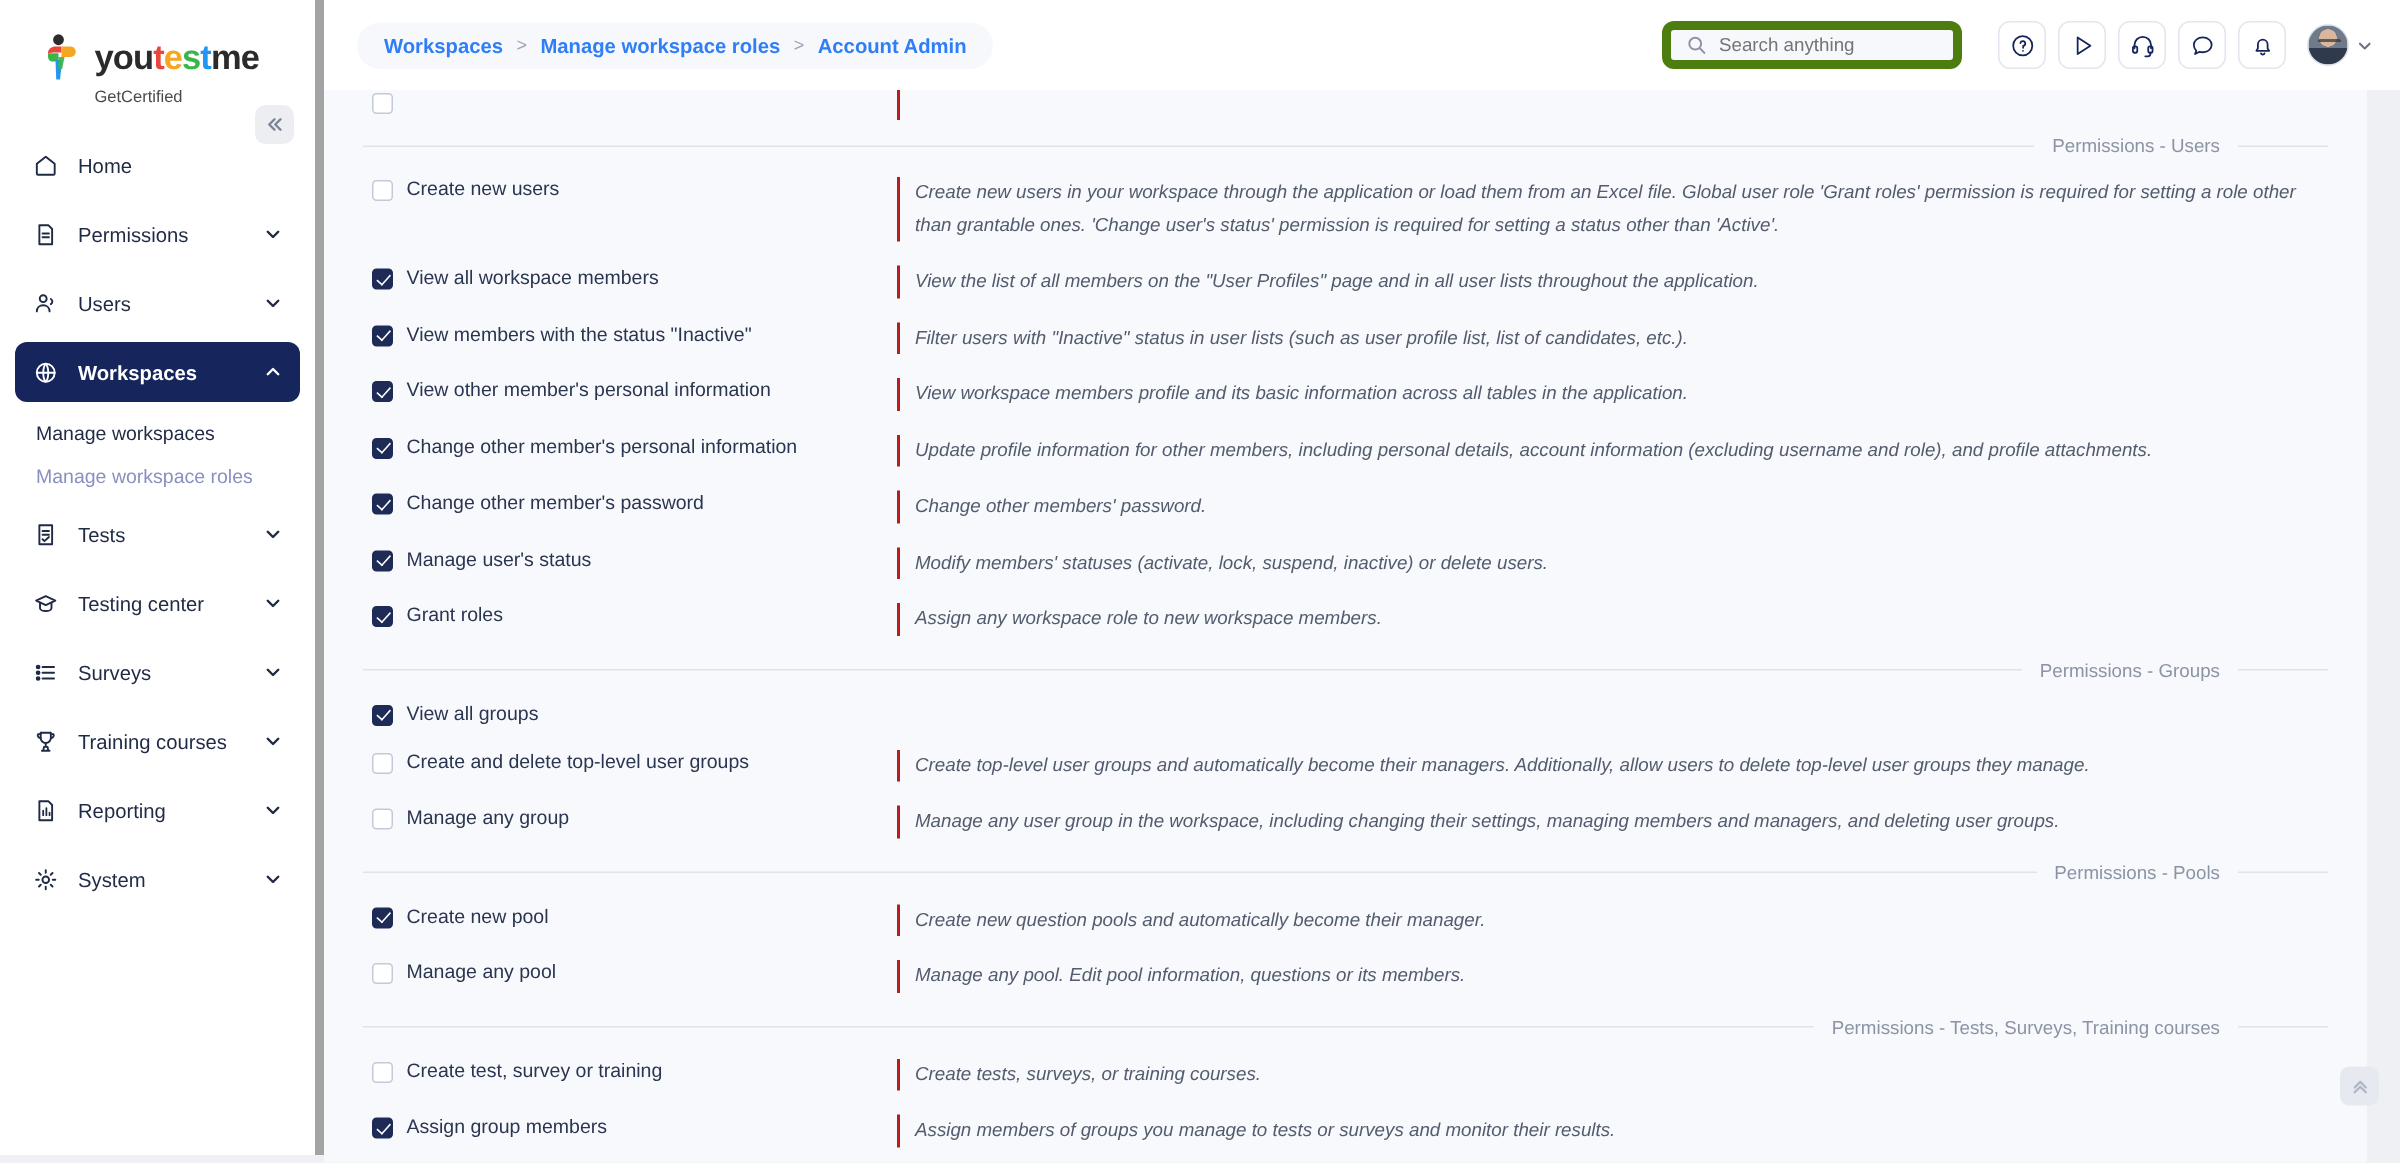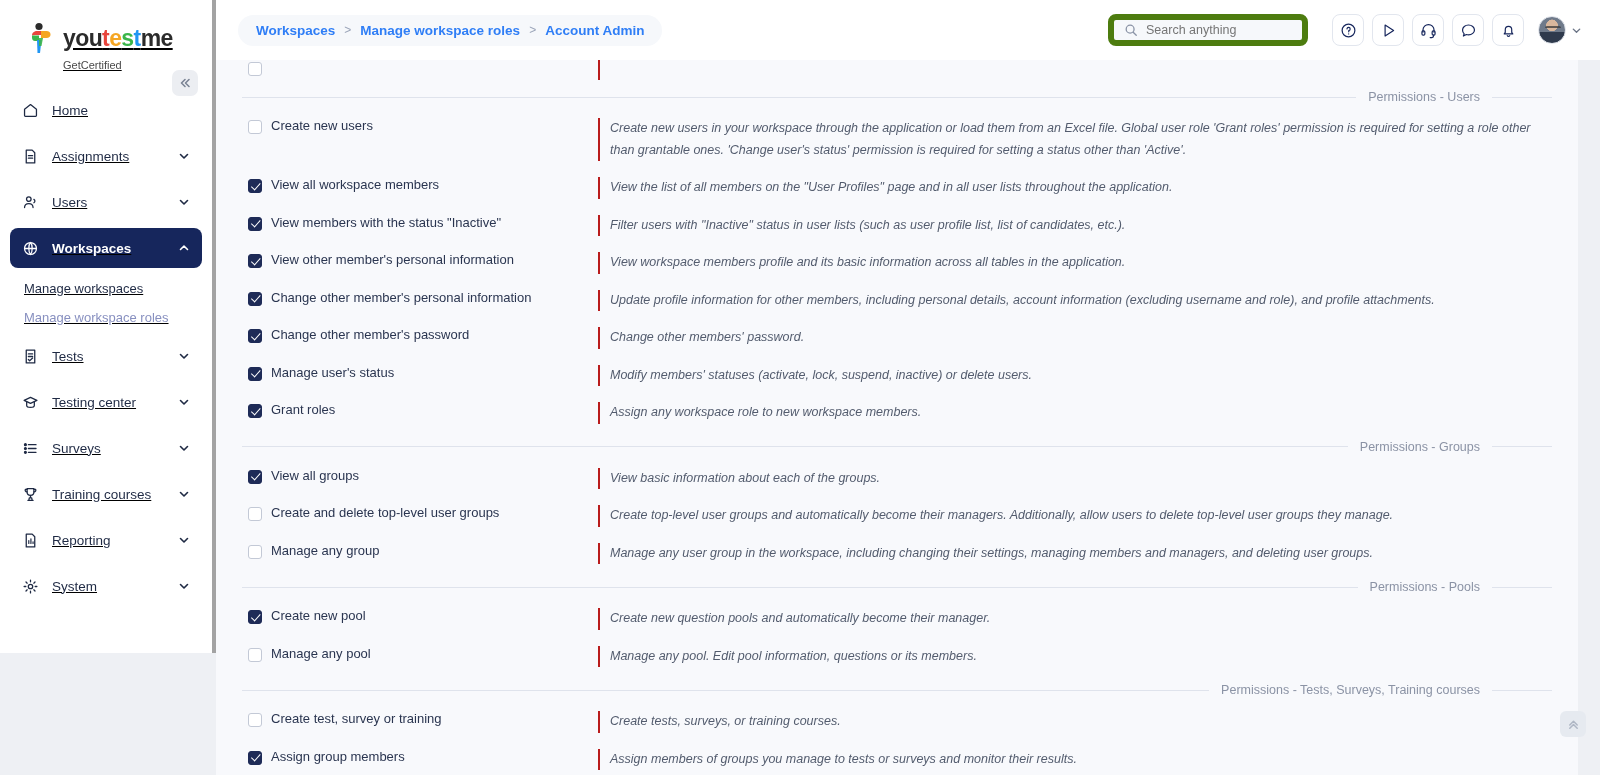--- a/index.html
+++ b/index.html
@@ -8,24 +8,23 @@
     font-family: "Liberation Sans", sans-serif;
     background: #eef0f4;
     overflow: hidden;
   }
   .app { display: flex; width: 1600px; height: 775px; }
 
   
   .sidebar {
     width: 216px; flex: 0 0 216px;
     background: #ffffff;
-    height: 653px;
+    height: 770px;
     position: relative;
-    border-right: 4px solid #a3a3a3;
-    text-decoration: underline;
+    border-right: 6px solid #a3a3a3;
   }
   .logo-wrap { padding: 22px 0 0 26px; height: 62px; }
   .logo { display: flex; flex-direction: column; align-items: flex-start; }
   .logo-top { display: flex; align-items: center; }
   .logo-mark { position: relative; width: 30px; height: 32px; margin-right: 7px; flex:0 0 30px;}
   .logo-text { font-size: 23px; font-weight: 700; letter-spacing: -0.6px; line-height: 1; }
   .lt-you { color: #2b2b2b; }
   .lt-t1 { color: #e8453c; }
   .lt-e  { color: #f5a623; }
   .lt-s  { color: #3bb54a; }
@@ -220,21 +219,21 @@
         <span class="lbl">Home</span>
       </div>
 
       <div class="nav-item">
         <span class="ico">
           <svg width="17" height="17" viewBox="0 0 20 20" fill="none" stroke="#1f2a44" stroke-width="1.5" stroke-linecap="round" stroke-linejoin="round">
             <path d="M5 2.5 h7 l3 3 V17.5 H5 Z"></path>
               <path d="M7.5 9 h5M7.5 12 h5"></path>
           </svg>
         </span>
-        <span class="lbl">Assignments</span>
+        <span class="lbl">Permissions</span>
         <span class="chev">
           <svg width="12" height="12" viewBox="0 0 12 12" fill="none" stroke="#1f2a44" stroke-width="1.6" stroke-linecap="round" stroke-linejoin="round">
               <polyline points="2.5,4.5 6,8 9.5,4.5"></polyline>
             </svg>
         </span>
       </div>
 
       <div class="nav-item">
         <span class="ico">
           <svg width="17" height="17" viewBox="0 0 20 20" fill="none" stroke="#1f2a44" stroke-width="1.5" stroke-linecap="round" stroke-linejoin="round">
@@ -508,21 +507,20 @@
             <div class="section-div">
               <span class="line"></span>
               <span class="st">Permissions - Groups</span>
               <span class="line" style="flex: 0 0 auto; width: 60px;"></span>
             </div>
             <div class="perm-row">
               <div class="perm-left">
                 <div class="cb checked"></div>
                 <span class="perm-label">View all groups</span>
               </div>
-              <div class="perm-desc">View basic information about each of the groups.</div>
             </div>
             <div class="perm-row">
               <div class="perm-left">
                 <div class="cb"></div>
                 <span class="perm-label">Create and delete top-level user groups</span>
               </div>
               <div class="perm-desc">Create top-level user groups and automatically become their managers. Additionally, allow users to delete top-level user groups they manage.</div>
             </div>
             <div class="perm-row">
               <div class="perm-left">

